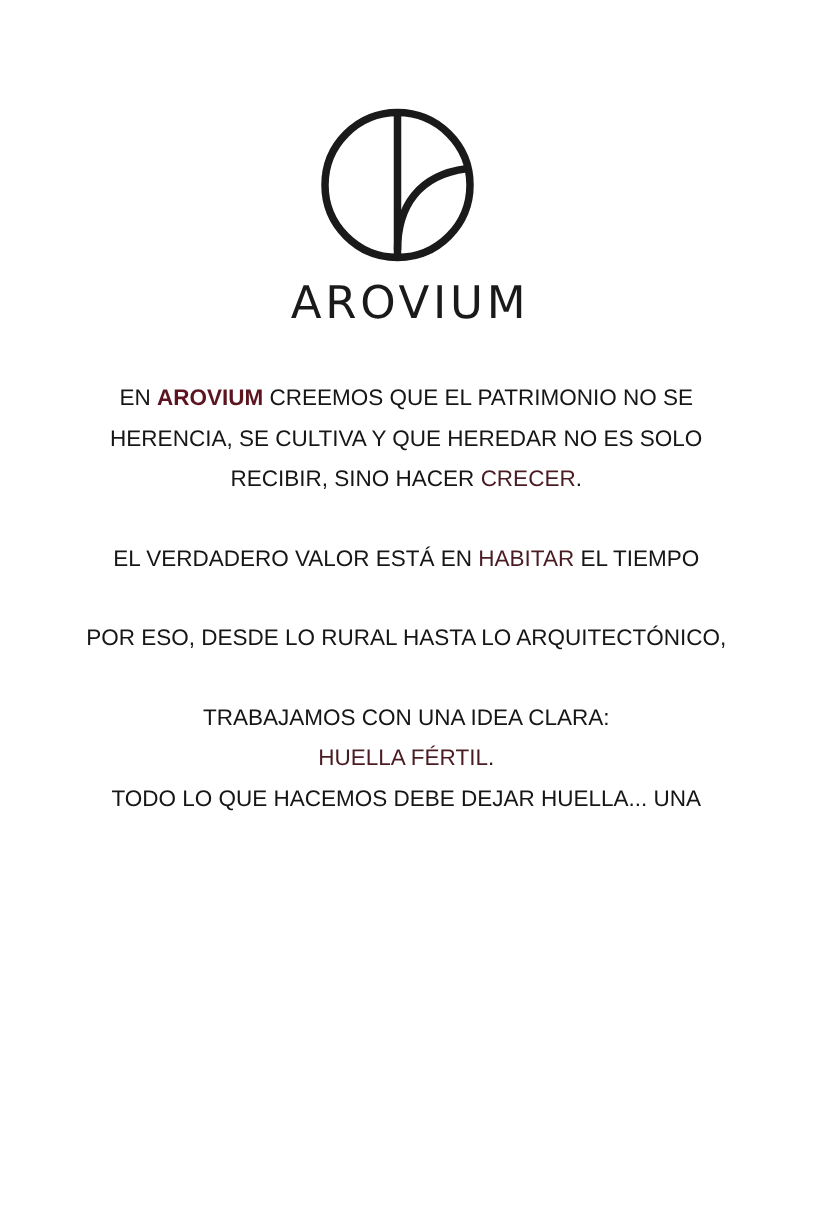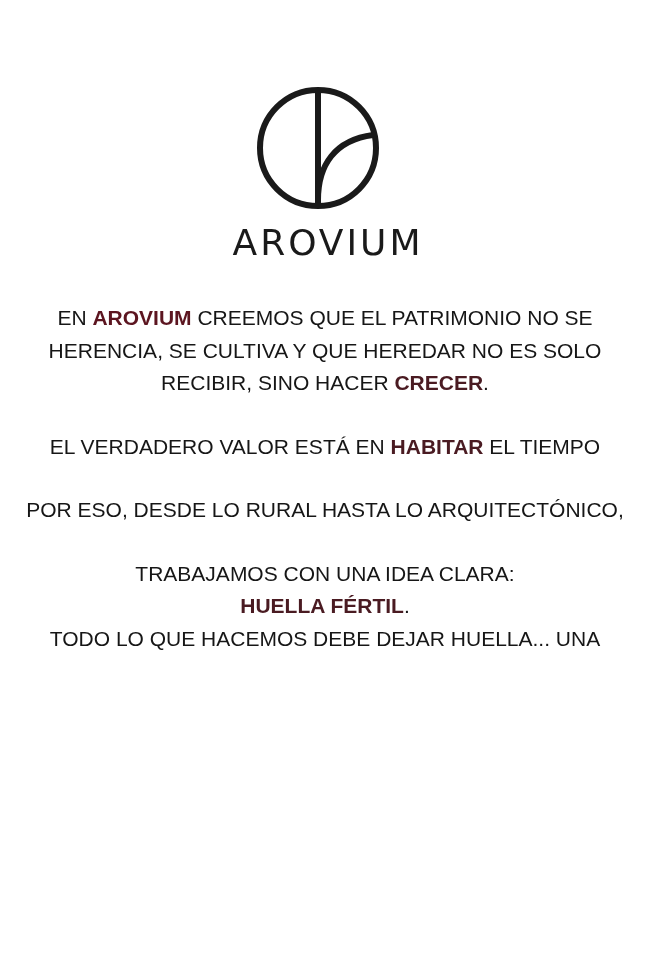--- a/index.html
+++ b/index.html
@@ -38,27 +38,27 @@
       padding-left: 6px;
       box-sizing: border-box;
     }
     .manifesto {
       position: absolute;
       left: 0;
       top: 302px;
       width: 650px;
       text-align: center;
       font-family: "Liberation Sans", sans-serif;
-      font-size: 21px;
+      font-size: 18px;
       line-height: 32.5px;
       color: #161616;
     }
     .para { margin: 0 0 31px 0; }
     .line { display: block; white-space: nowrap; }
-    .hl { color: #4a1b22; font-weight: bold; }
+    .hl { color: #4a1b22; }
     .hl-bold { color: #5c1520; font-weight: bold; }
   </style>
 </head>
 <body>
 
 <div class="logo">
   <svg viewBox="0 0 126 126" xmlns="http://www.w3.org/2000/svg">
     <circle cx="63" cy="63" r="58" fill="none" stroke="#1a1a1a" stroke-width="6"></circle>
     <line x1="63" y1="5" x2="63" y2="121" stroke="#1a1a1a" stroke-width="6"></line>
     <path d="M63 115 C 63 80, 80 55, 118 50" fill="none" stroke="#1a1a1a" stroke-width="6"></path>

